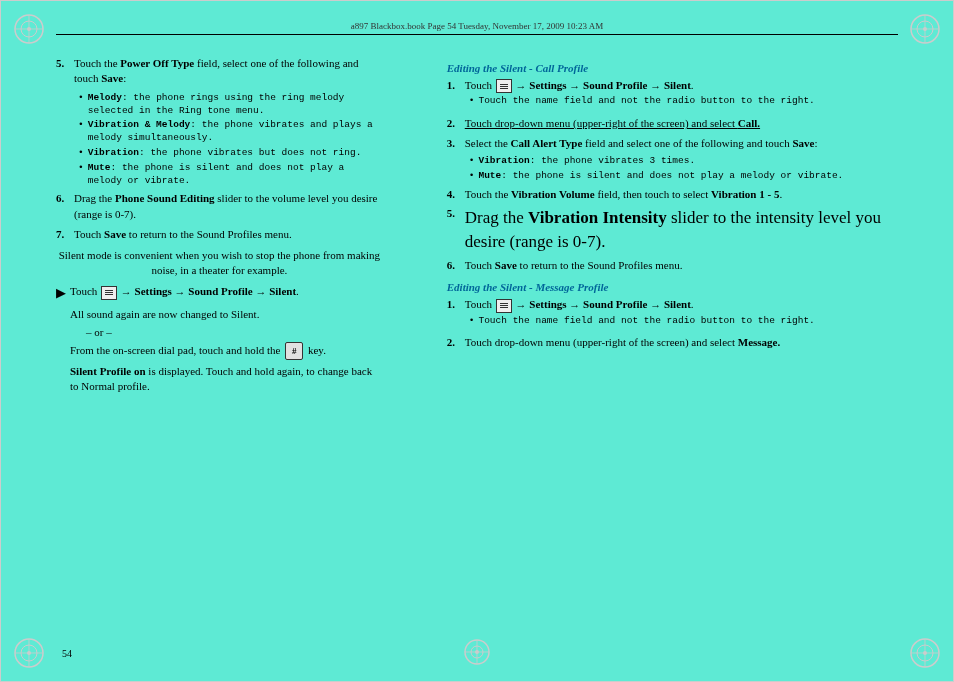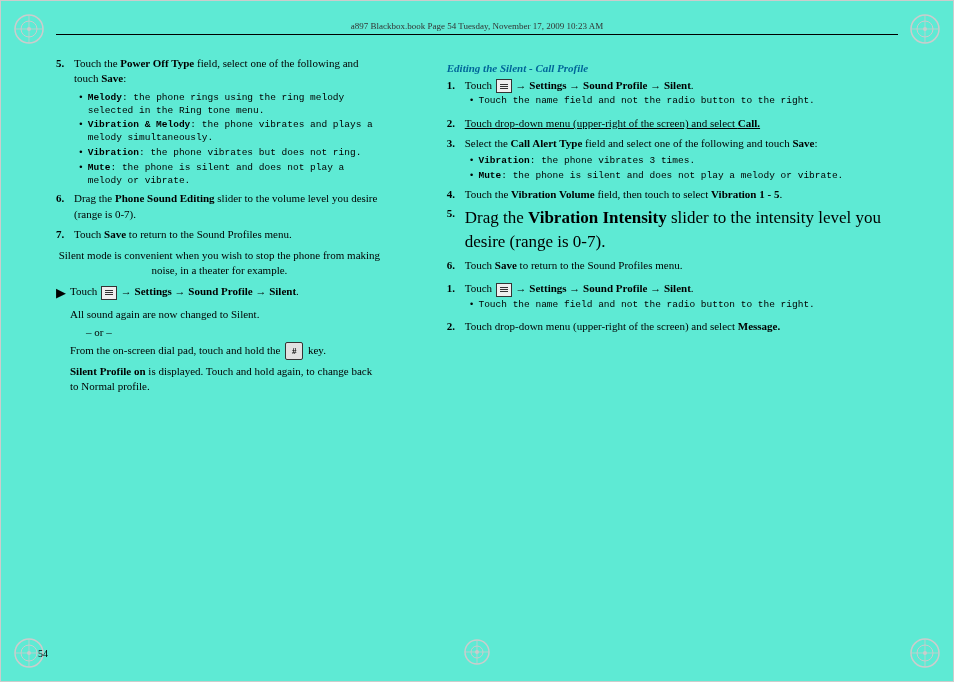--- a/index.html
+++ b/index.html
@@ -73,21 +73,21 @@
     .right-col {
       width: 58%;
       padding-top: 10px;
       margin-left: 44px;
     }
 
     
     .page-number {
       position: absolute;
       bottom: 22px;
-      left: 37px;
+      left: 61px;
       font-size: 10px;
     }
 
     
     .num-list {
       list-style: none;
       padding: 0;
     }
 
     
@@ -379,20 +379,21 @@
         </span>
       </div>
 
       <div style="display:flex; margin-bottom:8px; line-height:1.4;">
         <span style="min-width:18px; font-weight:bold; font-size:11px;">6.</span>
         <span style="flex:1; font-size:11px; line-height:1.4;">
           Touch <b>Save</b> to return to the Sound Profiles menu.
         </span>
       </div>
 
+      <div class="section-heading-italic">Editing the Silent - Message Profile</div>
 
       <div style="display:flex; margin-bottom:4px; line-height:1.4;">
         <span style="min-width:18px; font-weight:bold; font-size:11px;">1.</span>
         <span style="flex:1; font-size:11px; line-height:1.4;">
           Touch <span class="menu-icon">
               <span class="menu-icon-inner">
                 <span class="menu-icon-line"></span>
                 <span class="menu-icon-line"></span>
                 <span class="menu-icon-line"></span>
               </span>

